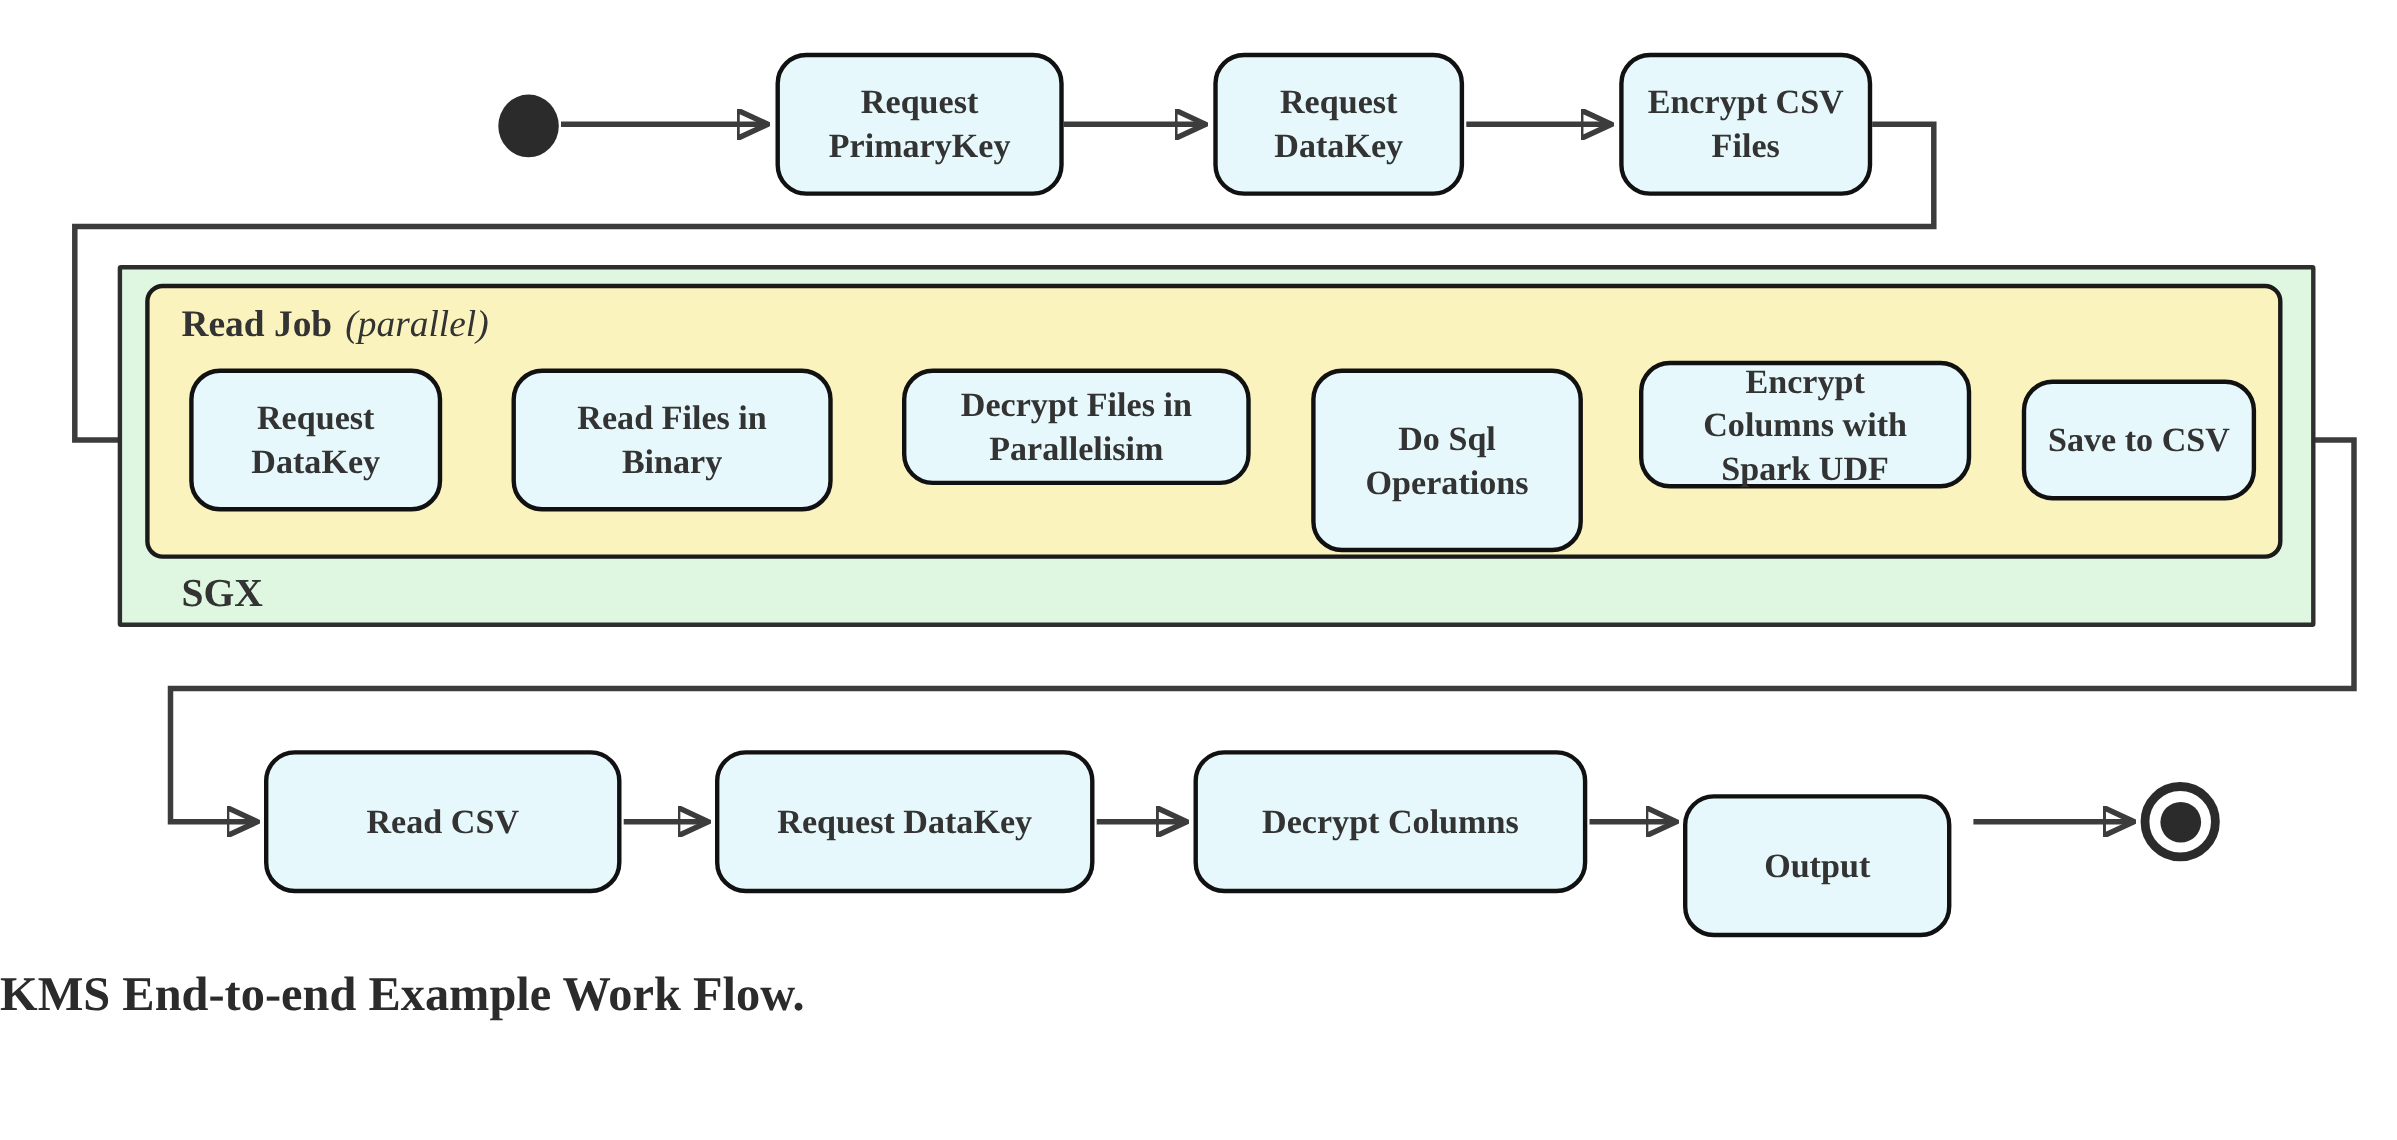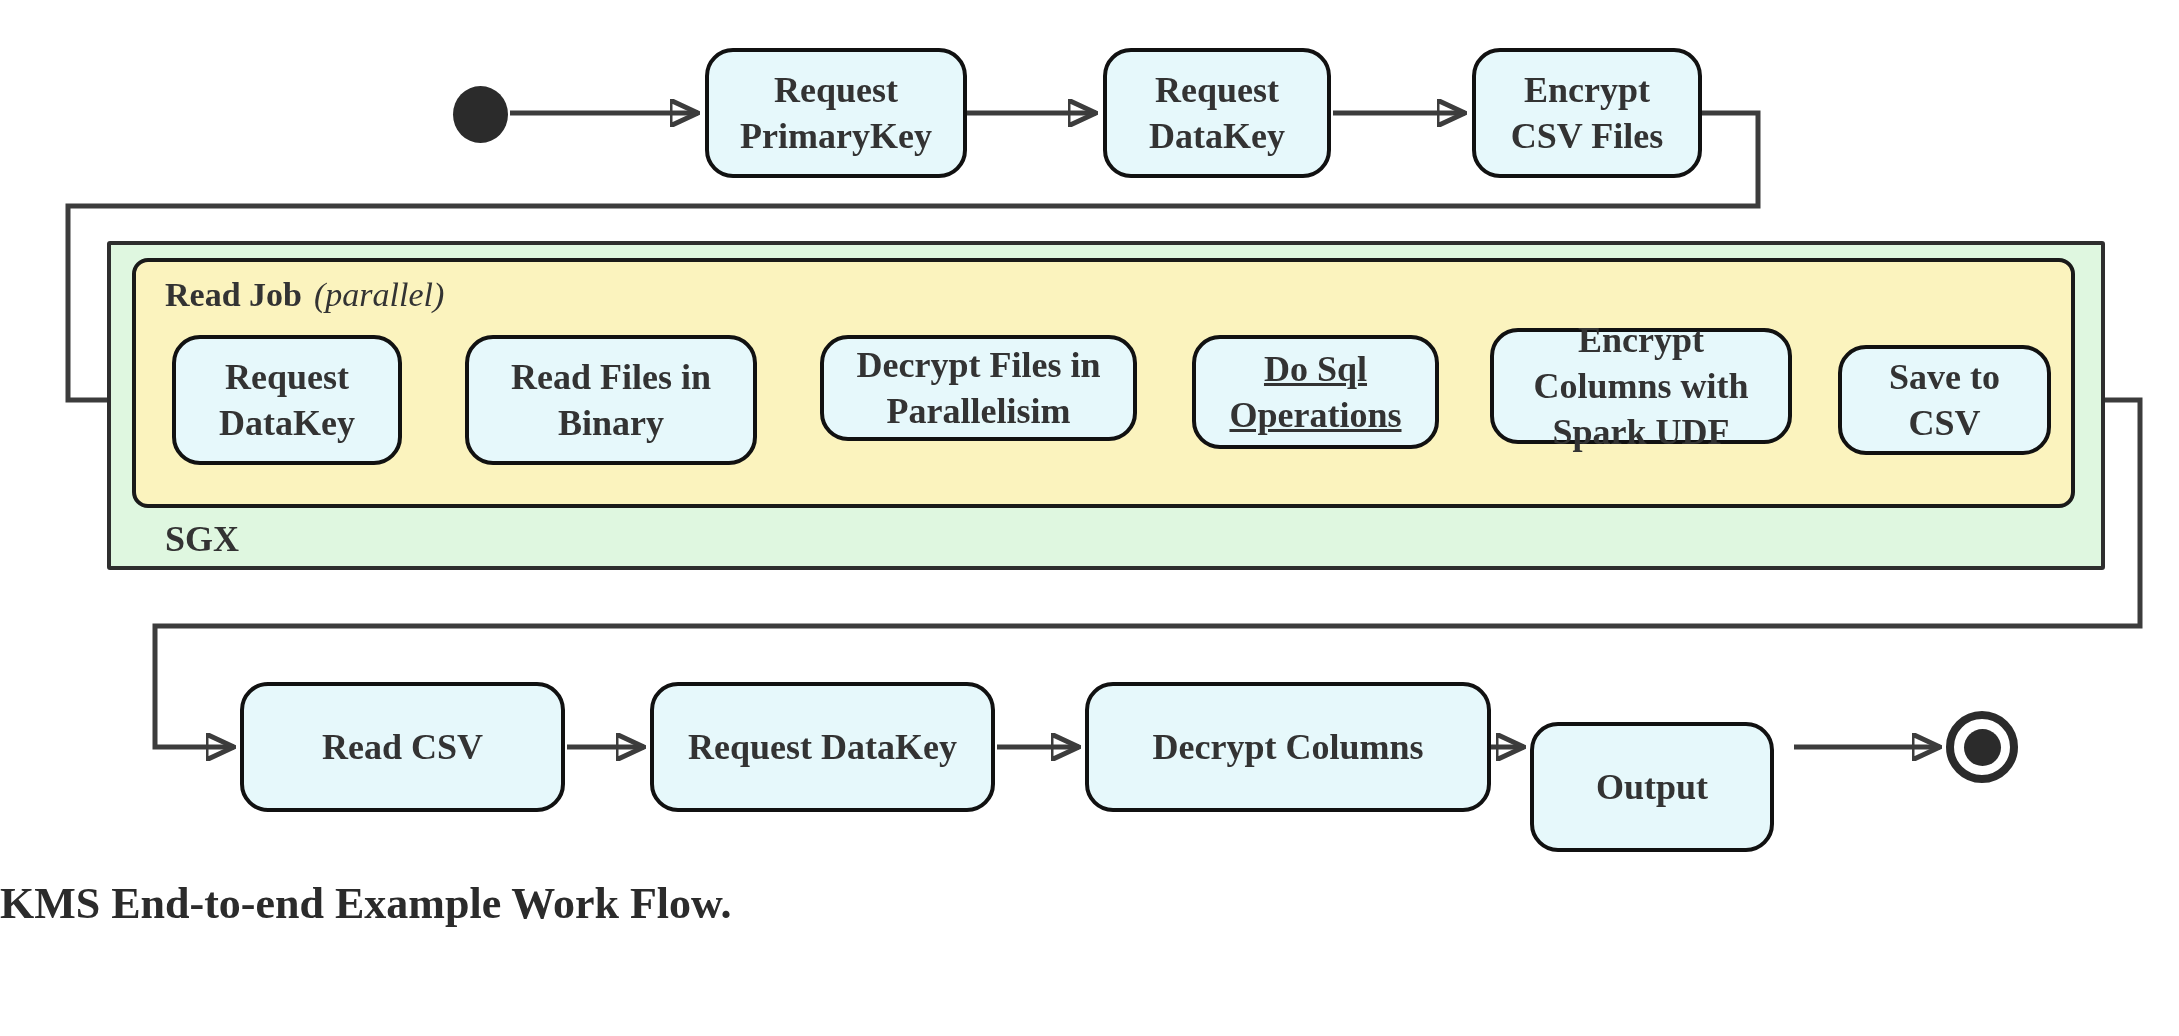--- a/index.html
+++ b/index.html
@@ -73,21 +73,21 @@
     position: absolute;
     box-sizing: border-box;
     background: var(--color-node_fill, #e6f8fb);
     border: 4px solid var(--color-node_border, #111111);
     border-radius: 28px;
     display: flex;
     align-items: center;
     justify-content: center;
     text-align: center;
     font-weight: bold;
-    font-size: 36px;
+    font-size: 31px;
     line-height: 1.28;
     color: var(--color-text, #333333);
   }
   .start-state {
     position: absolute;
     left: 453px;
     top: 86px;
     width: 55px;
     height: 57px;
     border-radius: 50%;
@@ -122,26 +122,26 @@
     font-weight: bold;
     color: #2b2b2b;
   }
   
   .n-t1 { left: 705px;  top: 48px;  width: 262px; height: 130px; padding: 0 12px; }
   .n-t2 { left: 1103px; top: 48px;  width: 228px; height: 130px; padding: 0 12px; }
   .n-t3 { left: 1472px; top: 48px;  width: 230px; height: 130px; padding: 0 12px; }
   .n-s1 { left: 172px;  top: 335px; width: 230px; height: 130px; padding: 0 12px; }
   .n-s2 { left: 465px;  top: 335px; width: 292px; height: 130px; padding: 0 18px; }
   .n-s3 { left: 820px;  top: 335px; width: 317px; height: 106px; padding: 0 14px; }
-  .n-s4 { left: 1192px; top: 335px; width: 247px; height: 114px; padding: 0 12px; text-decoration: underline; }
+  .n-s4 { left: 1192px; top: 335px; width: 247px; height: 167px; padding: 0 12px; }
   .n-s5 { left: 1490px; top: 328px; width: 302px; height: 116px; padding: 0 36px; }
   .n-s6 { left: 1838px; top: 345px; width: 213px; height: 110px; padding: 0 8px;  }
   .n-b1 { left: 240px;  top: 682px; width: 325px; height: 130px; }
   .n-b2 { left: 650px;  top: 682px; width: 345px; height: 130px; }
-  .n-b3 { left: 1085px; top: 682px; width: 406px; height: 130px; }
+  .n-b3 { left: 1085px; top: 682px; width: 358px; height: 130px; }
   .n-b4 { left: 1530px; top: 722px; width: 244px; height: 130px; }
 </style>
 </head>
 <body>
 
 <div class="stage">
 
   <svg class="edges" viewBox="0 0 2179 1036">
     <defs>
       <marker id="arrow" markerUnits="userSpaceOnUse" markerWidth="30" markerHeight="28" refX="28" refY="14" orient="auto">

